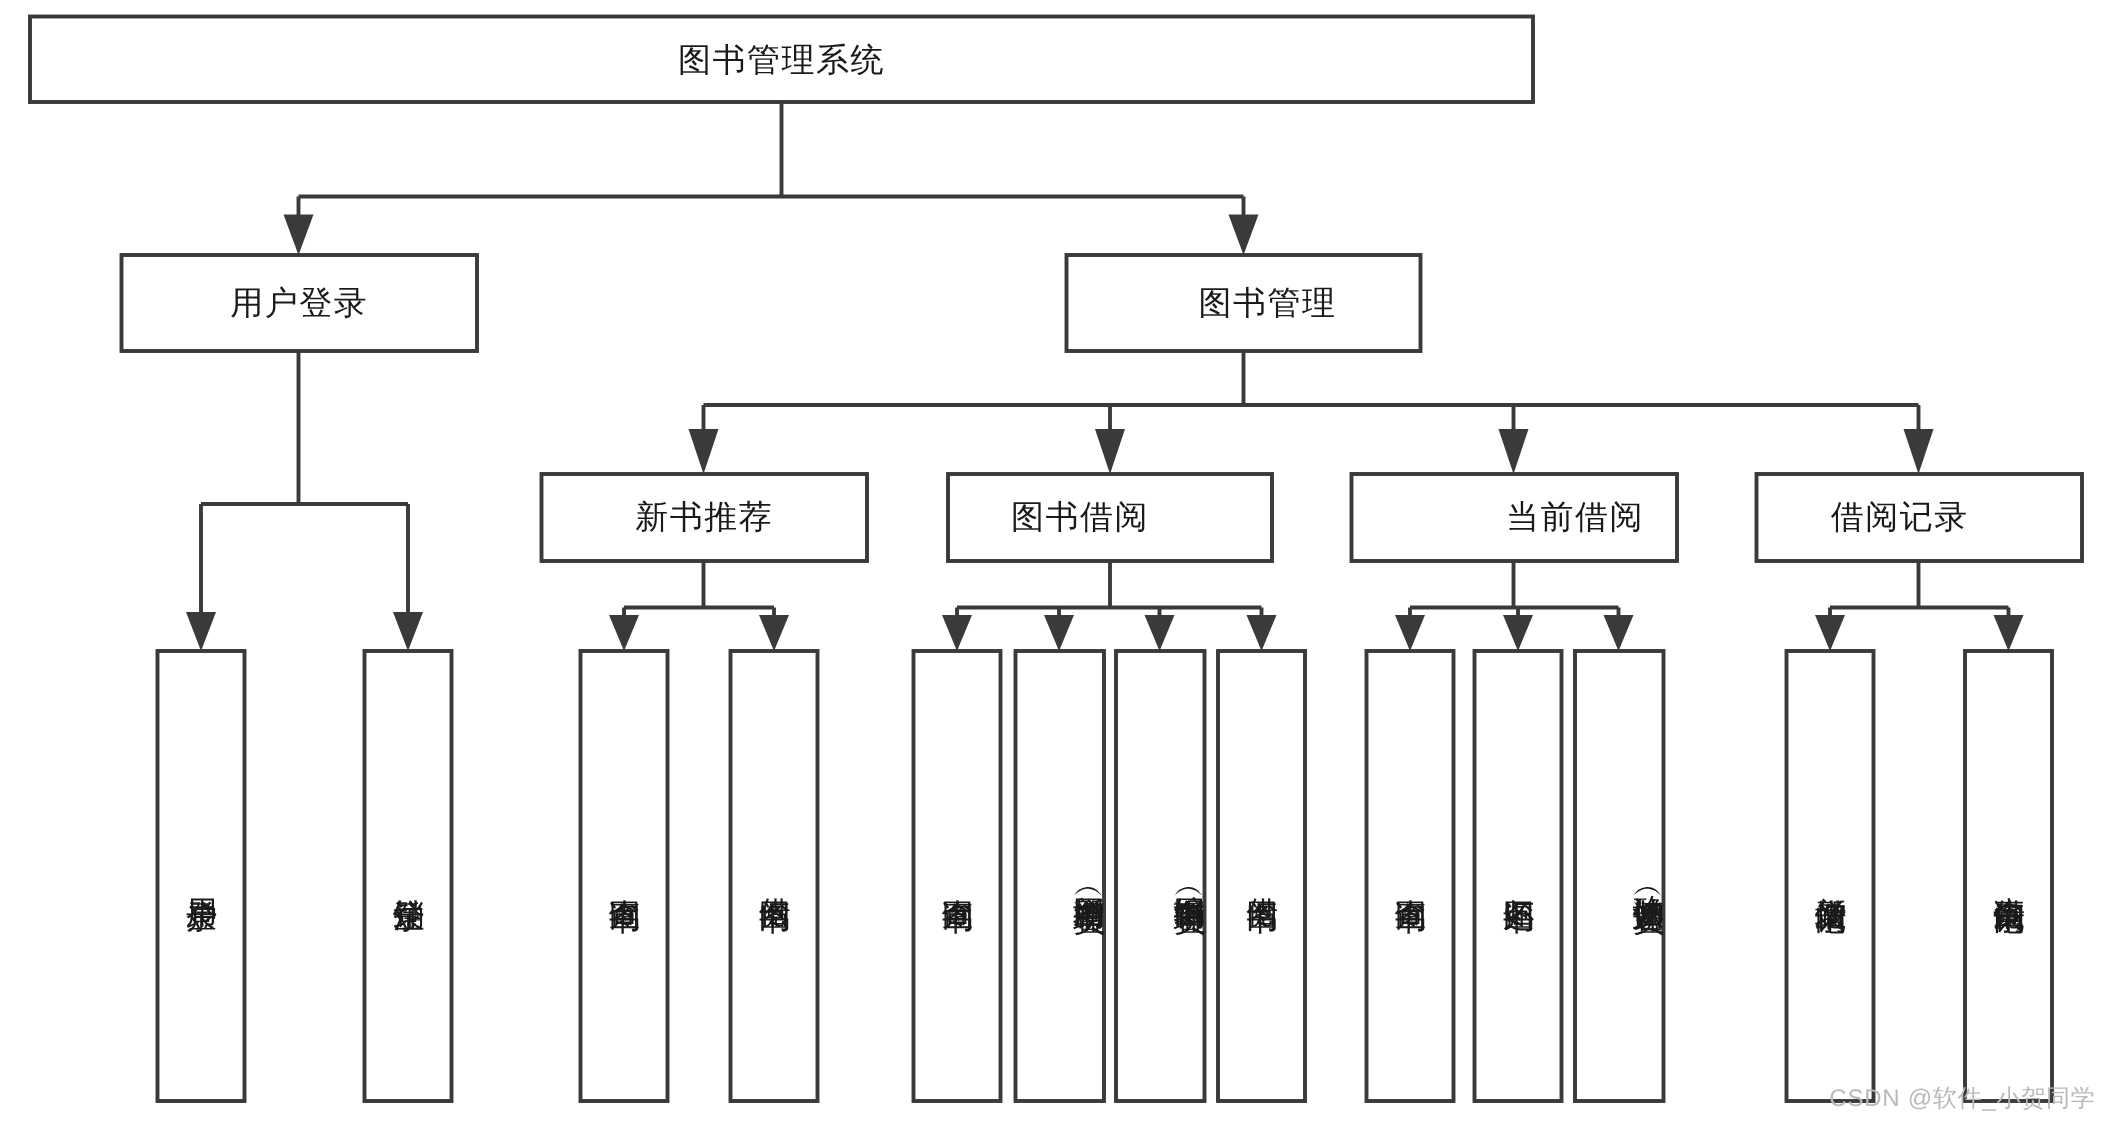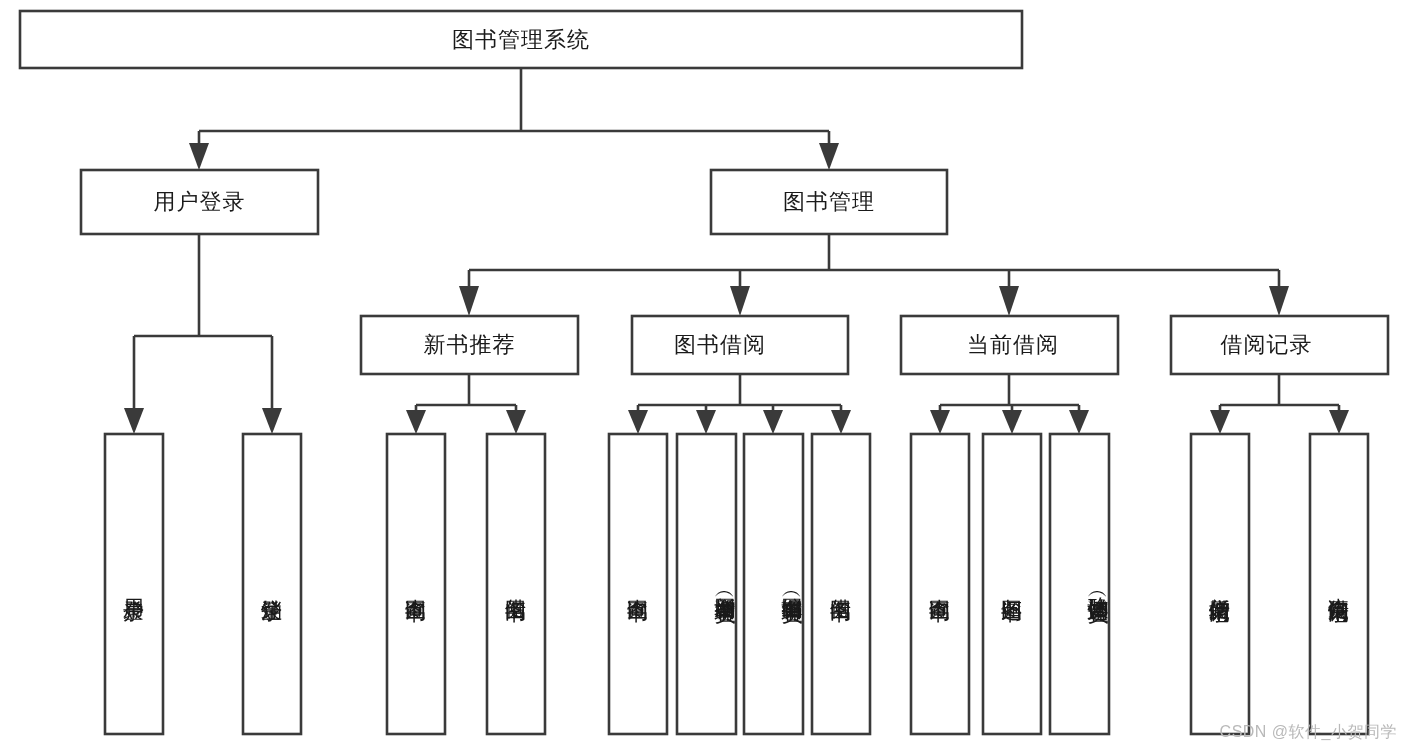--- a/index.html
+++ b/index.html
@@ -168,25 +168,25 @@
       <rect class="node-box" x="983" y="434" width="58" height="300"></rect>
       <rect class="node-box" x="1050" y="434" width="59" height="300"></rect>
       <rect class="node-box" x="1191" y="434" width="58" height="300"></rect>
       <rect class="node-box" x="1310" y="434" width="58" height="300"></rect>
     </g>
   </svg>
 
   <div class="horiz-text-wrap" style="left:20px;  top:11px;  width:1002px; height:57px;">图书管理系统</div>
 
   <div class="horiz-text-wrap" style="left:81px;  top:170px; width:237px; height:64px;">用户登录</div>
-  <div class="horiz-text-wrap" style="left:711px; top:170px; width:236px; height:64px;">图书管理</div>
+  <div class="horiz-text-wrap" style="left:711px; top:170px; width:236px; height:64px;padding-left:16px;">图书管理</div>
 
   <div class="horiz-text-wrap" style="left:361px; top:316px; width:217px; height:58px;text-align:right;">新书推荐</div>
   <div class="horiz-text-wrap" style="left:632px; top:316px; width:176px; height:58px;">图书借阅</div>
-  <div class="horiz-text-wrap" style="left:901px; top:316px; width:224px; height:58px;">当前借阅</div>
+  <div class="horiz-text-wrap" style="left:938px; top:316px; width:224px; height:58px;">当前借阅</div>
   <div class="horiz-text-wrap" style="left:1158px; top:316px; width:217px; height:58px;">借阅记录</div>
 
   <div class="vert-text-wrap" style="left:105px;  top:434px; width:58px; height:300px;">用户登录</div>
   <div class="vert-text-wrap" style="left:243px;  top:434px; width:58px; height:300px;">注销登录</div>
   <div class="vert-text-wrap" style="left:387px;  top:434px; width:58px; height:300px;">查询图书</div>
   <div class="vert-text-wrap" style="left:487px;  top:434px; width:58px; height:300px;">借阅图书</div>
   <div class="vert-text-wrap" style="left:609px;  top:434px; width:58px; height:300px;">查询图书</div>
   <div class="vert-text-wrap" style="left:677px;  top:434px; width:59px; height:300px; align-items:flex-start;">新增图书（管理员）</div>
   <div class="vert-text-wrap" style="left:744px;  top:434px; width:59px; height:300px; align-items:flex-start;">编辑图书（管理员）</div>
   <div class="vert-text-wrap" style="left:812px;  top:434px; width:58px; height:300px;">借阅图书</div>

